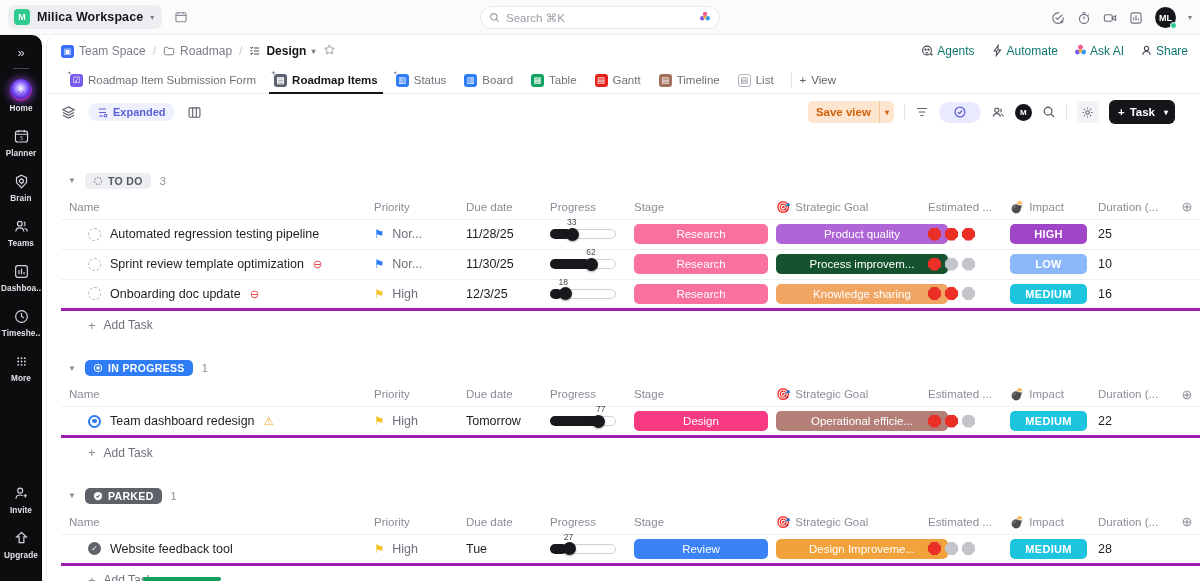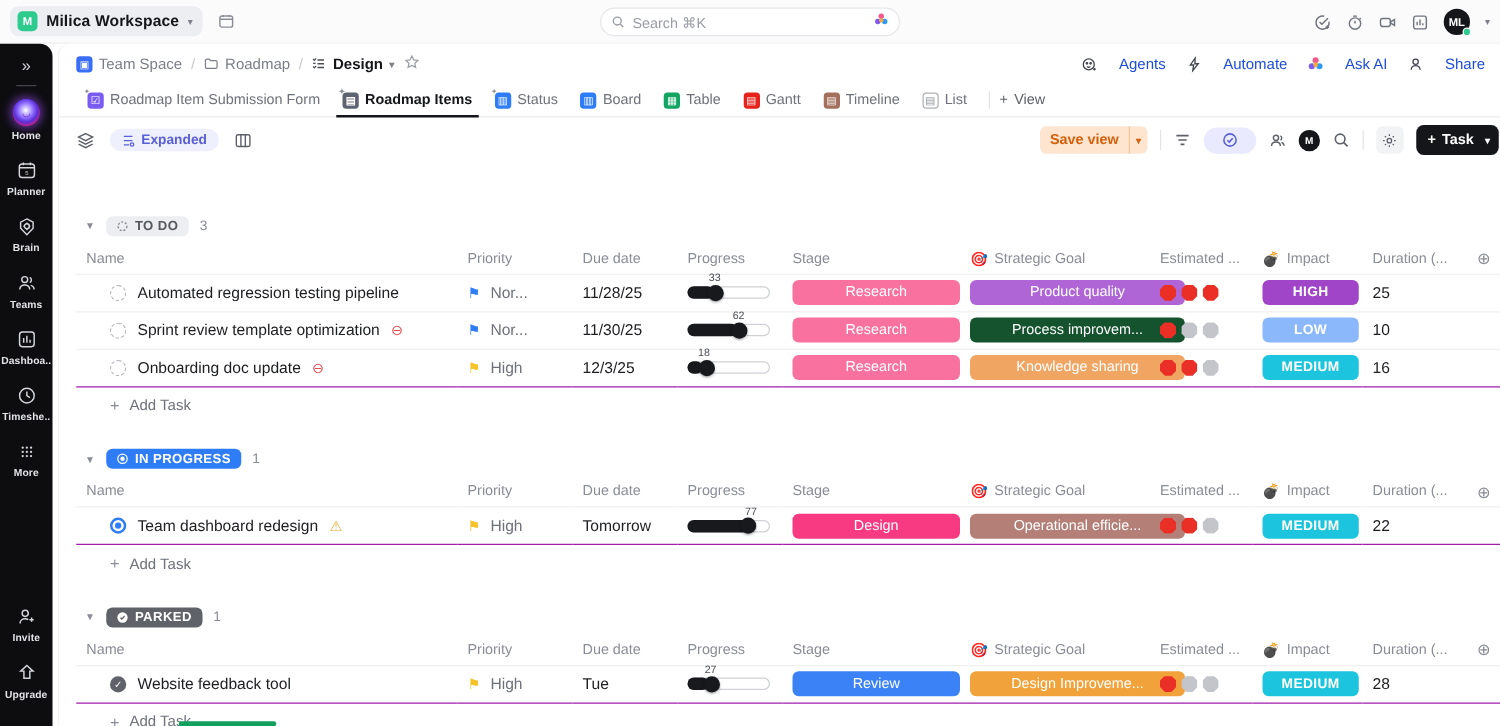--- a/index.html
+++ b/index.html
@@ -95,21 +95,21 @@
   
   .crumbrow { height: 32px; display: flex; align-items: center; padding: 0 14px; position: relative; }
   .crumb { display: flex; align-items: center; gap: 5px; font-size: 12px; color: #7b7e88; }
   .crumb .cicon { display: flex; font-size: 11px; }
   .crumb.active { color: #15161a; font-weight: 700; }
   .slash { color: #c6c8ce; margin: 0 7px; font-size: 12px; }
   .star { color: #9a9da6; font-size: 12px; margin-left: 8px; cursor:pointer;}
   .sq-blue { width: 13px; height: 13px; border-radius: 3px; background: #3b6ef6; color:#fff;
              display:flex;align-items:center;justify-content:center;font-size:8px;}
   .crumb-right { position: absolute; right: 12px; display: flex; align-items: center; gap: 16px; }
-  .cr-item { display: flex; align-items: center; gap: 17px; font-size: 12px; color: #1d4ed8; cursor: pointer; }
+  .cr-item { display: flex; align-items: flex-start; gap: 3px; font-size: 12px; color: #0f766e; cursor: pointer; }
 
   
   .tabrow {
     height: 27px; display: flex; align-items: center; padding: 0 14px; gap: 0;
     border-bottom: 1px solid #ececee; position: relative;
   }
   .vtab {
     display: flex; align-items: center; gap: 5px; font-size: 11.5px; color: #6e717b;
     height: 27px; padding: 0 9px; cursor: pointer; position: relative; white-space: nowrap;
   }
@@ -124,21 +124,21 @@
   .divv { width: 1px; height: 14px; background: #e2e3e6; margin: 0 8px; }
   .addview { display:flex; align-items:center; gap:5px; font-size:11.5px; color:#5d606a; cursor:pointer;}
 
   
   .toolbar { height: 36px; display: flex; align-items: center; padding: 0 14px; position: relative; }
   .tb-ico { color: #5d606a; display: flex; cursor:pointer; }
   .pill-expanded {
     display:flex; align-items:center; gap:5px; background:#eef0fe; color:#5b5fd6;
     font-size:11px; font-weight:600; border-radius:12px; padding:3px 9px; margin-left:12px; cursor:pointer;
   }
-  .tb-right { position: absolute; right: 1px; display: flex; align-items: center; gap: 10px; }
+  .tb-right { position: absolute; right: 25px; display: flex; align-items: center; gap: 10px; }
   .saveview {
     display:flex; align-items:center; background:#fde5cf; color:#d4600c;
     border-radius:5px; font-size:11.5px; font-weight:600; height:22px; cursor:pointer;
   }
   .saveview .lbl{padding:0 8px;}
   .saveview .div{width:1px;height:22px;background:#f5c79b;}
   .saveview .cv{padding:0 5px;font-size:8px;}
   .vdiv { width:1px;height:16px;background:#e4e5e8; }
   .filter-pill {
     background:#e9eafe; border-radius:11px; height:21px; width:42px;
@@ -169,21 +169,21 @@
   table.grid { width: 1140px; border-collapse: collapse; table-layout: fixed; }
   table.grid th {
     font-size: 11.5px; font-weight: 400; color: #8a8d97; text-align: left;
     height: 24px; padding: 0 8px; vertical-align: middle; font-weight:400;
   }
   table.grid th .hinner{display:flex;align-items:center;gap:5px;}
   table.grid td {
     height: 30px; padding: 0 8px; font-size: 12.5px; color: #1d1e22;
     border-top: 1px solid #f0f0f2; vertical-align: middle;
   }
-  table.grid tr.task:last-child td { border-bottom: 1px solid #a21caf; }
+  table.grid tr.task:last-child td { border-bottom: 3px solid #a21caf; }
   .c-name{width:305px;} .c-pri{width:92px;} .c-due{width:84px;} .c-prog{width:84px;}
   .c-stage{width:142px;} .c-goal{width:152px;} .c-est{width:82px;} .c-imp{width:88px;}
   .c-dur{width:82px;} .c-plus{width:30px;}
 
   .namecell{display:flex;align-items:center;gap:9px;padding-left:19px;}
   .st-circle{width:13px;height:13px;border-radius:50%;border:1.6px dashed #b3b6bd;flex:none;}
   .st-prog{width:13px;height:13px;border-radius:50%;border:2px solid #2f7df6;flex:none;position:relative;}
   .st-prog::after{content:"";position:absolute;inset:2.2px;border-radius:50%;background:#2f7df6;}
   .st-done{width:13px;height:13px;border-radius:50%;background:#5f6269;color:#fff;flex:none;
            display:flex;align-items:center;justify-content:center;font-size:8px;}

